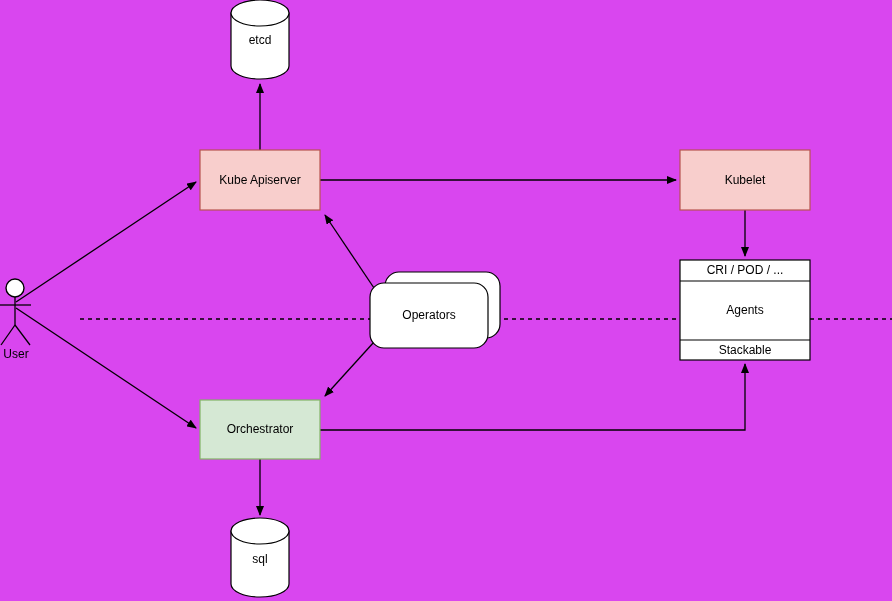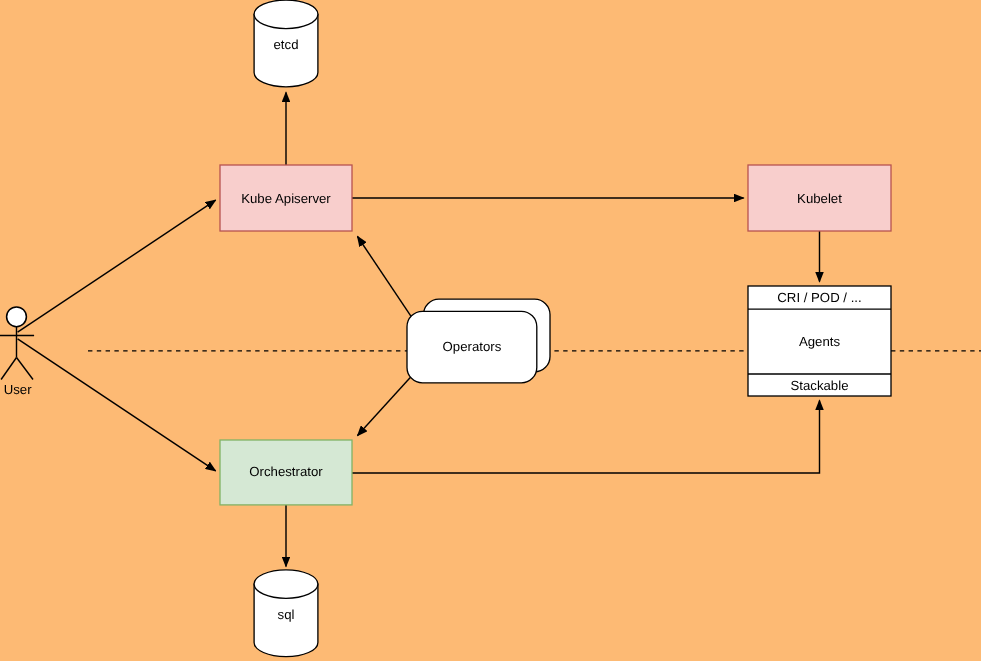--- a/index.html
+++ b/index.html
@@ -10,21 +10,21 @@
   body {
     width: 892px;
     height: 601px;
     font-family: "Liberation Sans", sans-serif;
     overflow: hidden;
   }
   #diagram-root {
     position: relative;
     width: 892px;
     height: 601px;
-    background: #fdba74;
+    background: #d946ef;
     text-decoration: underline;
   }
   svg.layer {
     position: absolute;
     top: 0;
     left: 0;
     width: 892px;
     height: 601px;
   }
   .nodetext {

